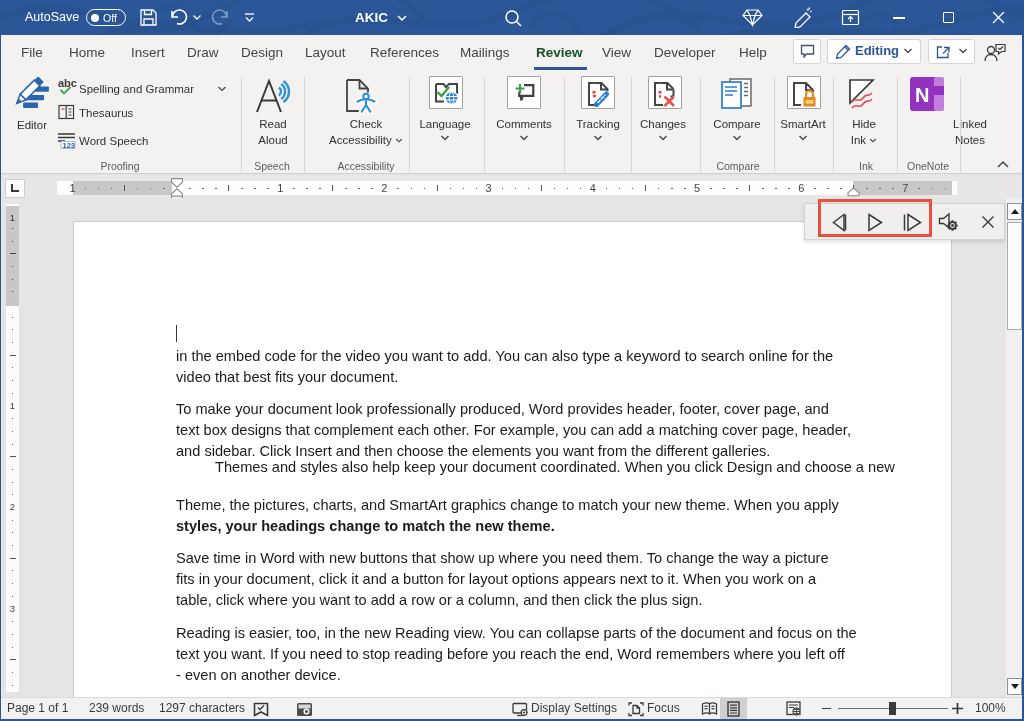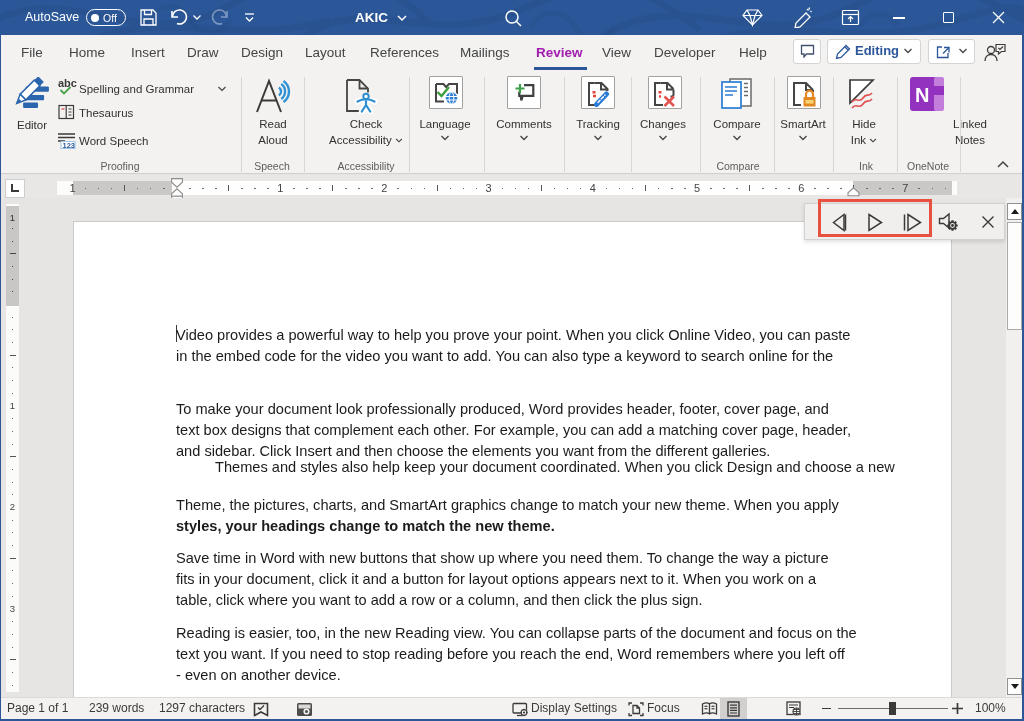--- a/index.html
+++ b/index.html
@@ -123,21 +123,21 @@
   </div>
   <div id="tabrow">
     <div class="tab" style="left:21px;">File</div>
     <div class="tab" style="left:69px;">Home</div>
     <div class="tab" style="left:131px;">Insert</div>
     <div class="tab" style="left:187px;">Draw</div>
     <div class="tab" style="left:241px;">Design</div>
     <div class="tab" style="left:305px;">Layout</div>
     <div class="tab" style="left:370px;">References</div>
     <div class="tab" style="left:460px;">Mailings</div>
-    <div class="tab" style="left:536px;font-weight:bold;color:#a21caf;">Review</div>
+    <div class="tab" style="left:536px;font-weight:bold;color:#14532d;">Review</div>
     <div class="abs" style="left:534px;top:32px;width:53px;height:3px;background:#2b579a;"></div>
     <div class="tab" style="left:602px;">View</div>
     <div class="tab" style="left:654px;">Developer</div>
     <div class="tab" style="left:739px;">Help</div>
 
     <div class="abs" style="left:793px;top:4px;width:28px;height:25px;background:#fff;border:1px solid #d6d4d2;border-radius:3px;"></div>
     <svg class="abs" style="left:800px;top:9px;" width="15" height="14" viewBox="0 0 15 14">
       <path d="M1.5 1.5 h12 v8.5 h-7 L4 13 v-3 H1.5 z" fill="none" stroke="#40506e" stroke-width="1.3"></path>
     </svg>
 
@@ -497,22 +497,22 @@
       <i class="abs" style="left:12px;top:448.6px;width:1px;height:1px;background:#666;"></i>
       <i class="abs" style="left:9.5px;top:461.2px;width:6px;height:1px;background:#555;"></i>
       <i class="abs" style="left:12px;top:473.9px;width:1px;height:1px;background:#666;"></i>
       <i class="abs" style="left:12px;top:486.6px;width:1px;height:1px;background:#666;"></i>
     </div>
 
     <div id="page"></div>
 
     <div class="abs" style="left:176px;top:127px;width:1px;height:17px;background:#3a3a3a;"></div>
 
-        <div class="dline" style="top:126.5px;">Video provides a powerful way to help you prove your point. When you click Online Video, you can paste</div>
     <div class="dline" style="top:147.8px;">in the embed code for the video you want to add. You can also type a keyword to search online for the</div>
+    <div class="dline" style="top:169.1px;">video that best fits your document.</div>
     <div class="dline" style="top:200.5px;">To make your document look professionally produced, Word provides header, footer, cover page, and</div>
     <div class="dline" style="top:221.8px;">text box designs that complement each other. For example, you can add a matching cover page, header,</div>
     <div class="dline" style="top:243.1px;">and sidebar. Click Insert and then choose the elements you want from the different galleries.</div>
     <div class="dline" style="top:259px;margin-left:39px;">Themes and styles also help keep your document coordinated. When you click Design and choose a new</div>
     <div class="dline" style="top:296.8px;">Theme, the pictures, charts, and SmartArt graphics change to match your new theme. When you apply</div>
     <div class="dline" style="top:318.1px;font-weight:bold;">styles, your headings change to match the new theme.</div>
     <div class="dline" style="top:349.5px;">Save time in Word with new buttons that show up where you need them. To change the way a picture</div>
     <div class="dline" style="top:370.8px;">fits in your document, click it and a button for layout options appears next to it. When you work on a</div>
     <div class="dline" style="top:392.1px;">table, click where you want to add a row or a column, and then click the plus sign.</div>
     <div class="dline" style="top:424.5px;">Reading is easier, too, in the new Reading view. You can collapse parts of the document and focus on the</div>

